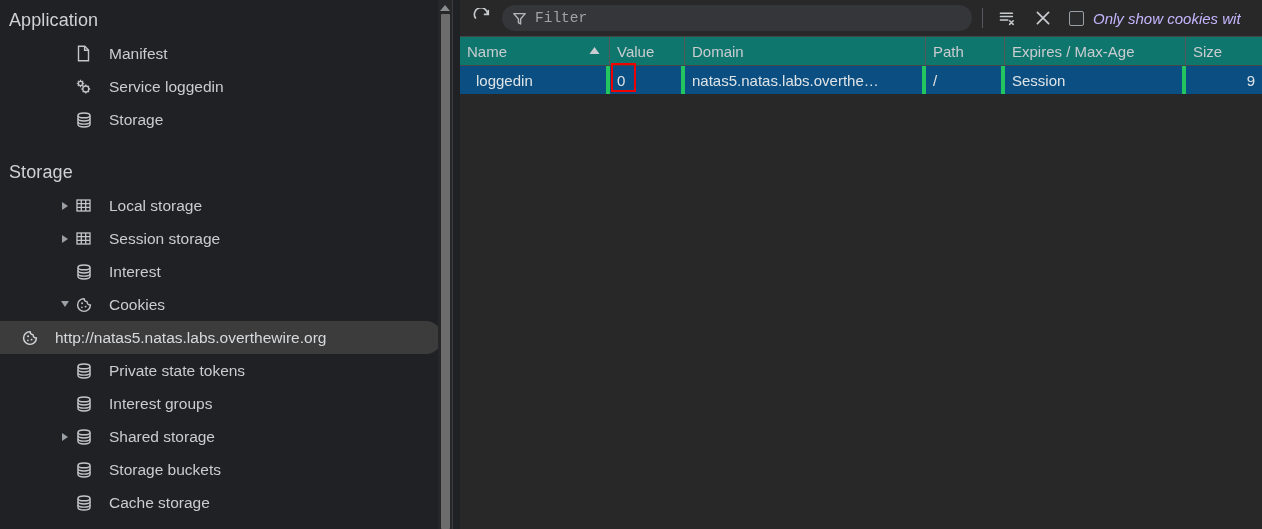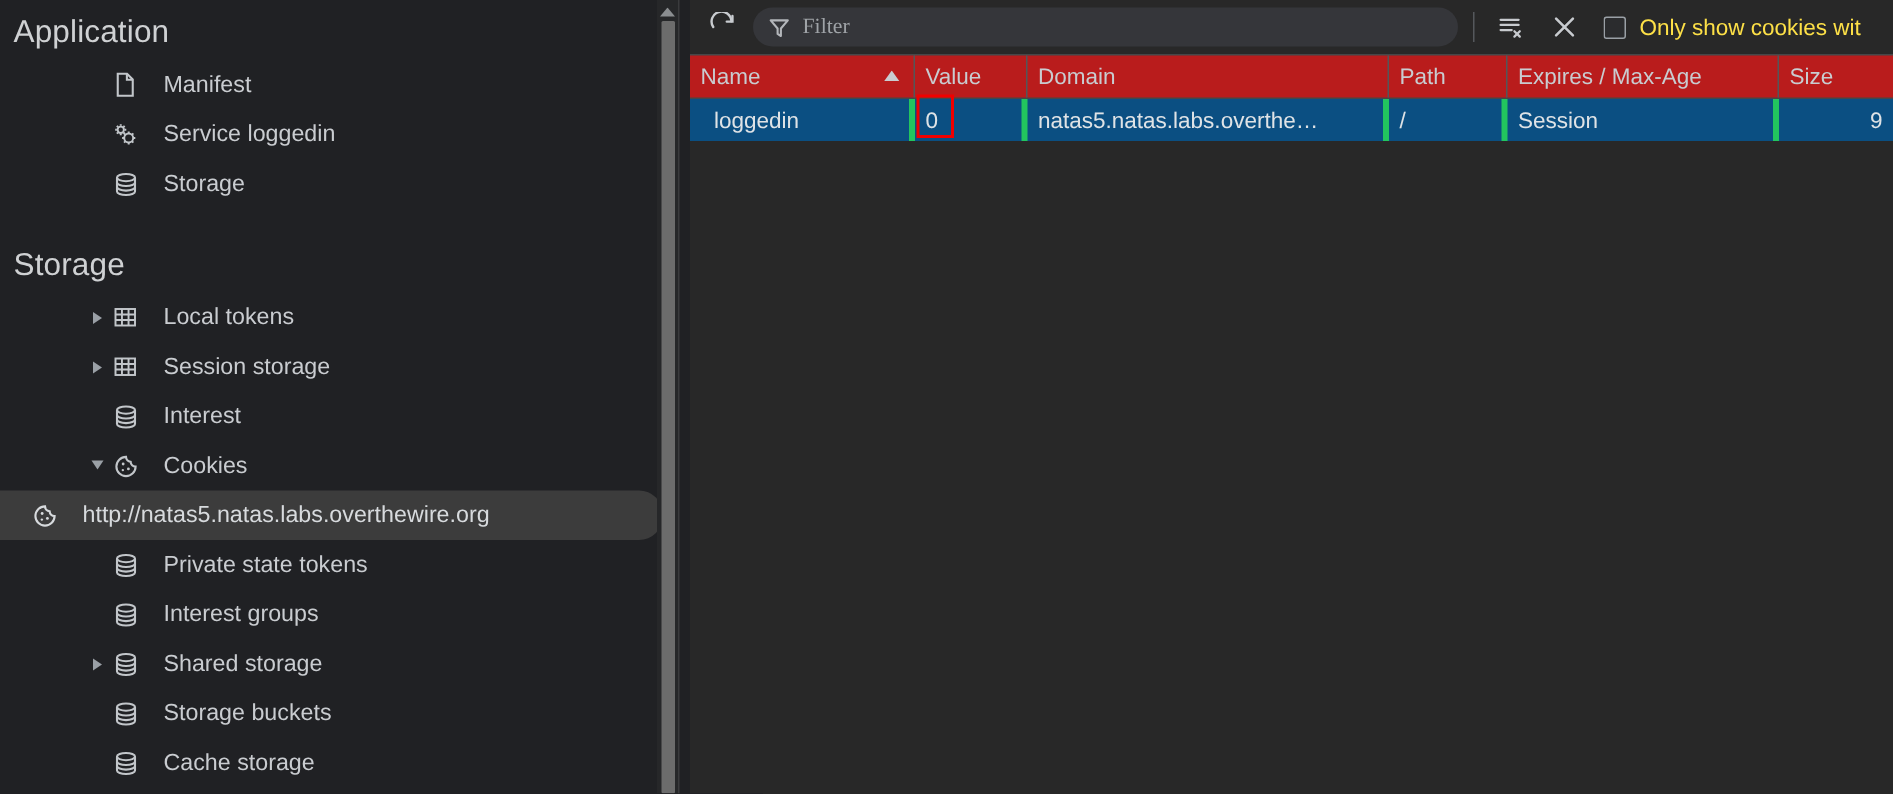--- a/index.html
+++ b/index.html
@@ -14,21 +14,21 @@
   
   #sidebar {
     position: relative;
     width: 452px; height: 529px;
     background: #202124;
     flex: 0 0 452px;
     overflow: hidden;
   }
   .section-title {
     color: #cfd1d3;
-    font-size: 21px;
+    font-size: 18px;
     padding: 10px 0 6px 9px;
     letter-spacing: .1px;
   }
   .tree-row {
     position: relative;
     display: flex; align-items: center;
     height: 33px;
     padding-left: 12px;
     color: #c2c6ca;
     font-size: 15.5px;
@@ -108,50 +108,50 @@
     height: 26px; margin-left: 6px;
     background: #35363a;
     border-radius: 13px;
     display: flex; align-items: center;
     padding: 0 10px;
   }
   #filter-icon { color: #b3b6ba; display: flex; margin-right: 8px; }
   #filter-input {
     background: transparent; border: 0; outline: none;
     color: #c9ccd0; font-size: 14.5px;
-    font-family: Liberation Serif, serif;
+    font-family: Liberation Mono, monospace;
     width: 100%;
   }
   #filter-input::placeholder { color: #9fa3a7; opacity: 1; }
   .tb-divider {
     width: 1px; height: 20px; background: #55585c;
     margin: 0 10px; flex: 0 0 1px;
   }
   #chk-wrap {
     display: flex; align-items: center;
     margin-left: 12px; flex: 0 0 auto;
     white-space: nowrap; overflow: hidden;
   }
   #chk-box {
     width: 15px; height: 15px; flex: 0 0 15px;
     border: 1.6px solid #9aa0a6; border-radius: 2px;
     background: #2b2c2e;
   }
   #chk-label {
-    color: #fde047; font-size: 15px; margin-left: 9px;
+    color: #c4b5fd; font-size: 15px; margin-left: 9px; font-style: italic;
   }
 
   
   #table { position: relative; width: 100%; }
   .row {
     display: flex; width: 100%;
     height: 31px; align-items: center;
   }
   #head-row {
-    background: #b91c1c;
+    background: #0f766e;
     border-top: 1px solid #454749;
     border-bottom: 1px solid #454749;
     height: 30px;
   }
   .cell {
     height: 100%;
     display: flex; align-items: center;
     padding: 0 7px;
     font-size: 15px;
     overflow: hidden; white-space: nowrap;
@@ -245,21 +245,21 @@
         <svg width="9" height="10" viewBox="0 0 9 10">
             <path d="M1 1l6 4-6 4z" fill="#9aa0a6"></path>
           </svg>
       </span>
       <span class="ico">
         <svg width="19" height="19" viewBox="0 0 19 19" fill="none" stroke="#c2c6ca" stroke-width="1.3">
           <rect x="3" y="4" width="13" height="11"></rect>
             <path d="M3 7.6h13M3 11.3h13M7.3 4v11M11.7 4v11"></path>
         </svg>
       </span>
-      <span class="tree-label">Local tokens</span>
+      <span class="tree-label">Local storage</span>
     </div>
 
     <div class="tree-row indent1">
       <span class="twisty">
         <svg width="9" height="10" viewBox="0 0 9 10">
             <path d="M1 1l6 4-6 4z" fill="#9aa0a6"></path>
           </svg>
       </span>
       <span class="ico">
         <svg width="19" height="19" viewBox="0 0 19 19" fill="none" stroke="#c2c6ca" stroke-width="1.3">

